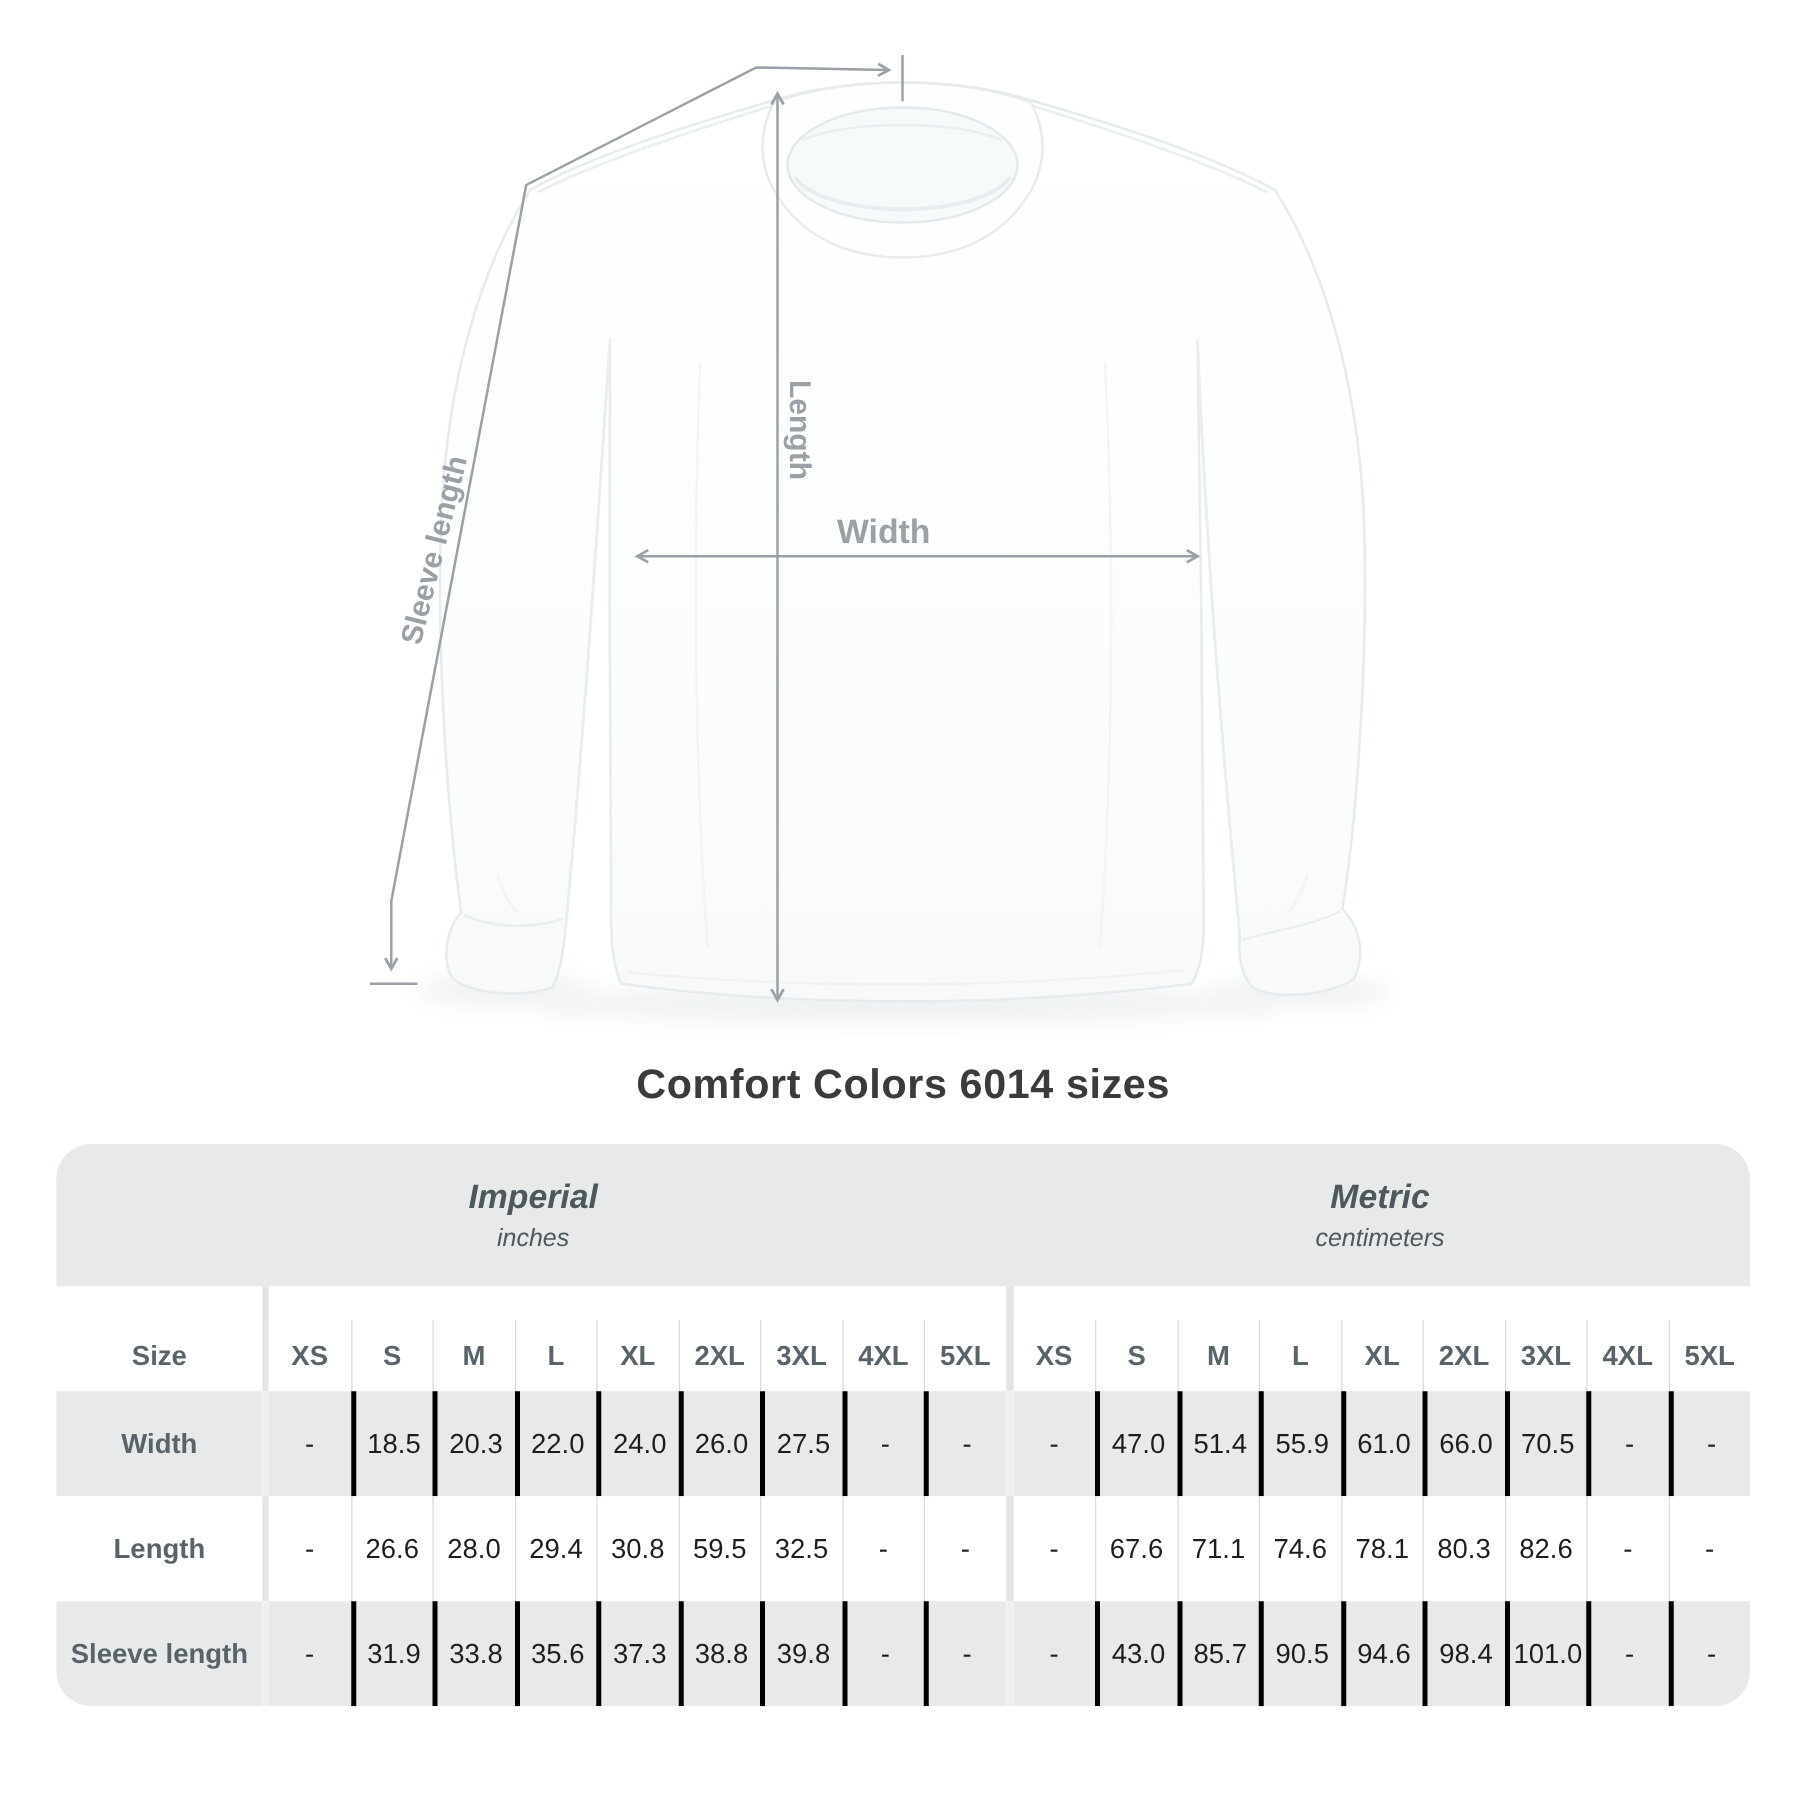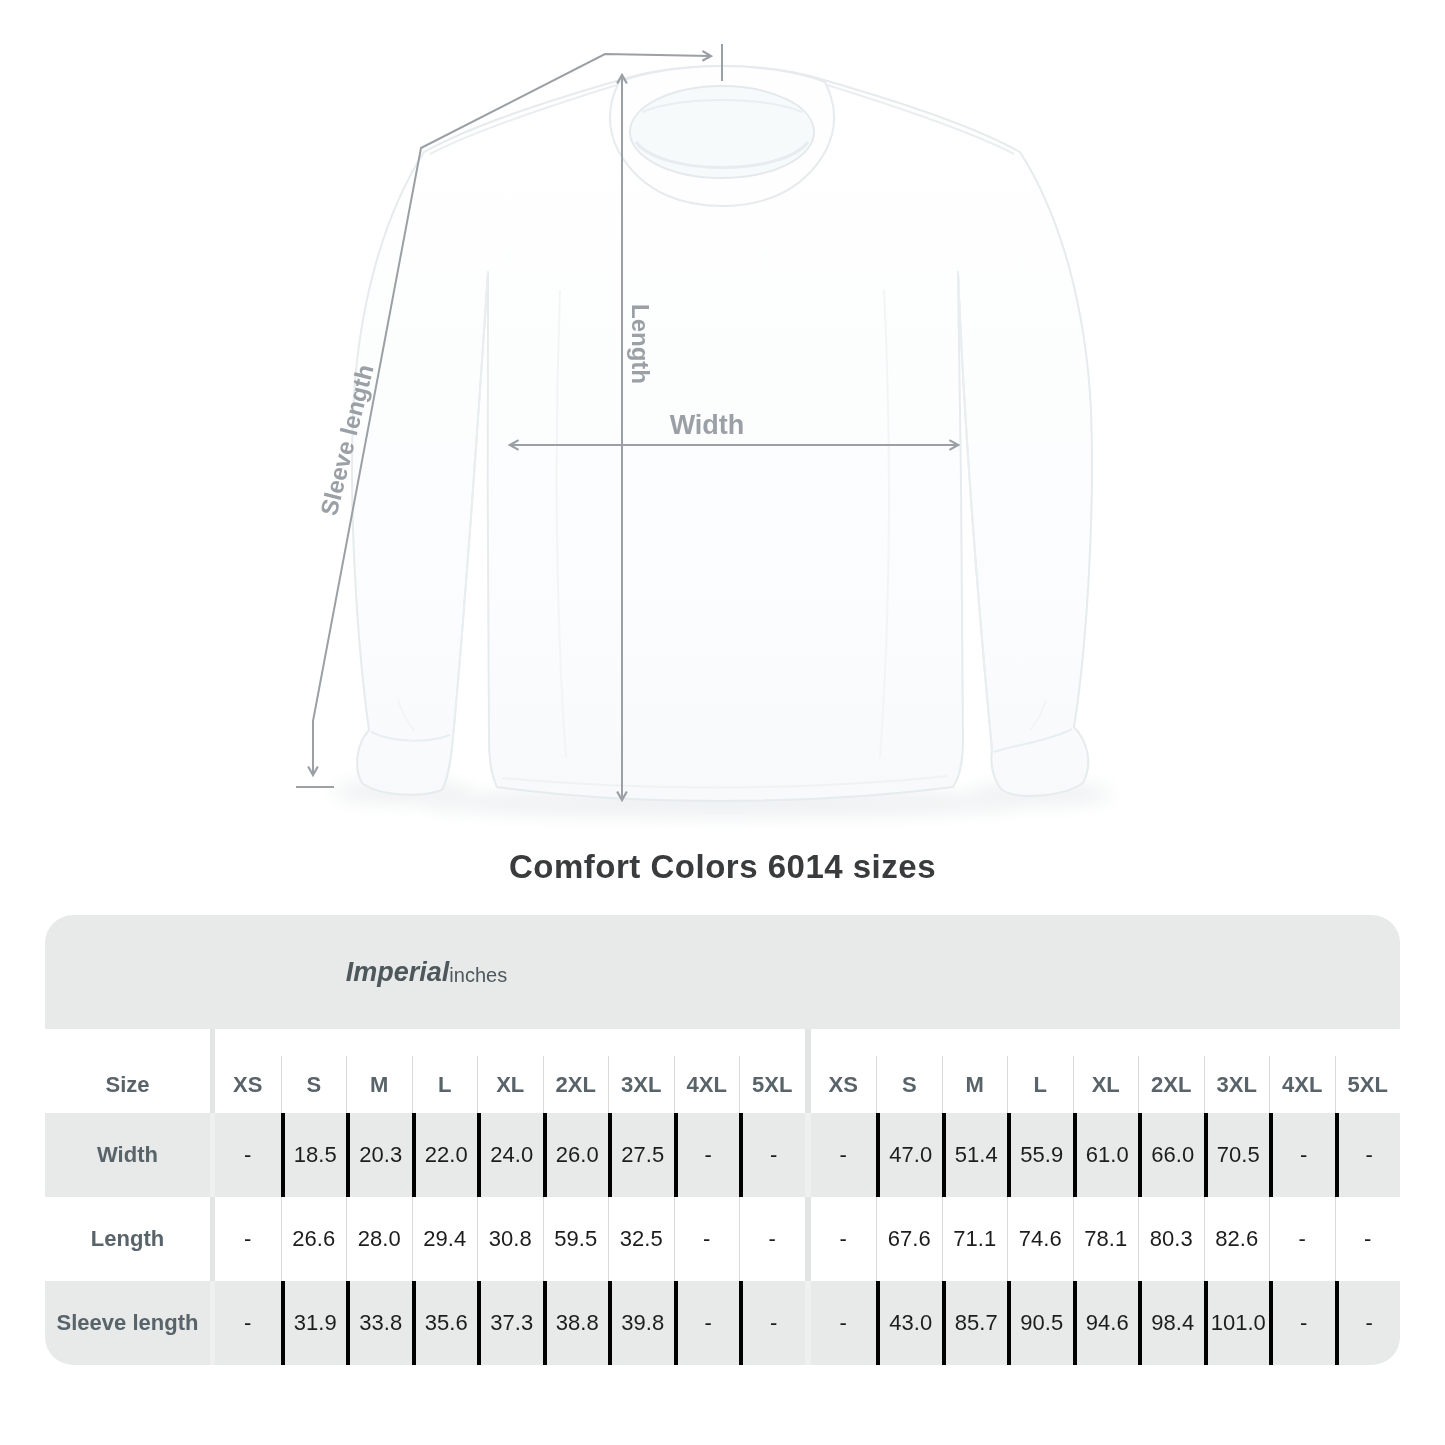--- a/index.html
+++ b/index.html
@@ -23,25 +23,25 @@
     margin-top:9px; text-align:center;
     font-size:21px; font-style:italic; color:#4e4e4e;
   }
 
   
   .size-table {
     width:1355px; margin:29px auto 0 auto;
     border-radius:28px; overflow:hidden;
   }
   .band { height:114px; background:#e8e9e9; display:flex; }
-  .band-half { display:flex; flex-direction:row; align-items:center; justify-content:center; }
+  .band-half { display:flex; flex-direction:column; align-items:center; justify-content:center; }
   .band-half.imperial { width:763px; }
   .band-half.metric { flex:1; }
   .band-title { font-size:27px; font-weight:bold; font-style:italic; color:#4d585d; }
-  .band-unit { margin-top:7px; font-size:20px; color:#4d585d; }
+  .band-unit { margin-top:7px; font-size:20px; font-style:italic; color:#4d585d; }
 
   .grid {
     display:grid;
     grid-template-columns:165px 5px repeat(9,1fr) 6px repeat(9,1fr);
     grid-auto-rows:84px;
   }
   .cell {
     display:flex; align-items:center; justify-content:center;
     font-size:22px; color:#1d1d1d; background:#ffffff;
   }
@@ -150,20 +150,24 @@
 
   <div class="chart-title">Comfort Colors 6014 sizes</div>
 
   <div class="size-table">
 
     <div class="band">
       <div class="band-half imperial">
         <div class="band-title">Imperial</div>
         <div class="band-unit">inches</div>
       </div>
+      <div class="band-half metric">
+        <div class="band-title">Metric</div>
+        <div class="band-unit">centimeters</div>
+      </div>
     </div>
 
     <div class="grid">
 
       <div class="cell head">Size</div>
       <div class="sep"></div>
       <div class="cell head">XS</div>
       <div class="cell head b-w">S</div>
       <div class="cell head b-w">M</div>
       <div class="cell head b-w">L</div>

